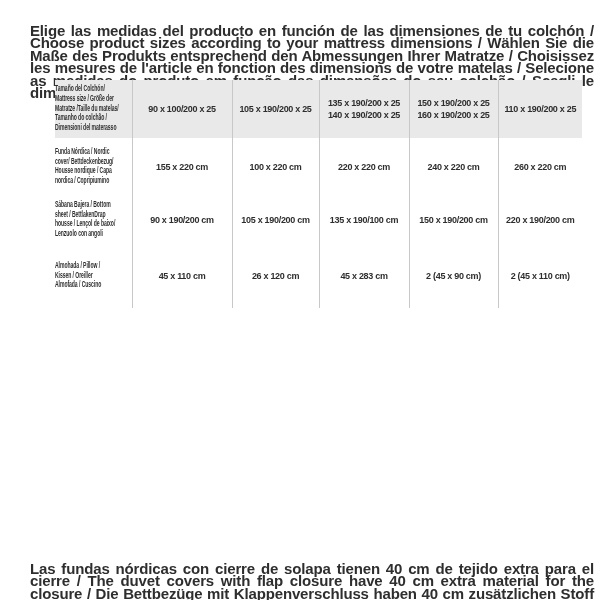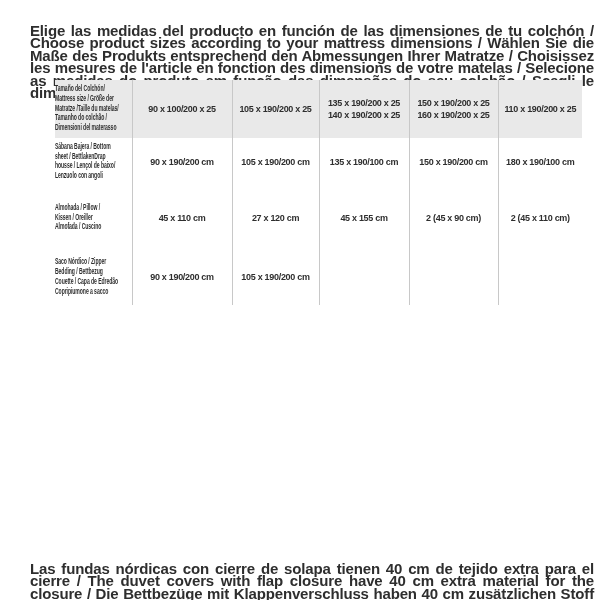--- a/index.html
+++ b/index.html
@@ -89,50 +89,50 @@
 Tamanho do colchão /
 Dimensioni del materasso</span></td>
         <td class="value-cell">90 x 100/200 x 25</td>
         <td class="value-cell">105 x 190/200 x 25</td>
         <td class="value-cell">135 x 190/200 x 25
 140 x 190/200 x 25</td>
         <td class="value-cell">150 x 190/200 x 25
 160 x 190/200 x 25</td>
         <td class="value-cell">110 x 190/200 x 25</td>
       </tr>
+      <tr class="h58">
+        <td class="label-cell"><span class="label-text">Funda Nórdica /  Nordic
+cover/ Bettdeckenbezug/
+Housse nordique  / Capa
+nordica / Copripiumino</span></td>
+        <td class="value-cell">155 x 220 cm</td>
+        <td class="value-cell">100 x 220 cm</td>
+        <td class="value-cell">220 x 220 cm</td>
+        <td class="value-cell">240 x 220 cm</td>
+        <td class="value-cell">260 x 220 cm</td>
+      </tr>
       <tr class="h62">
         <td class="label-cell"><span class="label-text">Sábana Bajera / Bottom
 sheet / BettlakenDrap
 housse / Lençol de baixo/
 Lenzuolo con angoli</span></td>
         <td class="value-cell">90 x 190/200 cm</td>
         <td class="value-cell">105 x 190/200 cm</td>
         <td class="value-cell">135 x 190/100 cm</td>
         <td class="value-cell">150 x 190/200 cm</td>
-        <td class="value-cell">180 x 190/100 cm</td>
+        <td class="value-cell">220 x 190/200 cm</td>
       </tr>
       <tr class="h56">
         <td class="label-cell"><span class="label-text">Almohada  / Pillow /
 Kissen / Oreiller
 Almofada / Cuscino</span></td>
         <td class="value-cell">45 x 110 cm</td>
-        <td class="value-cell">27 x 120 cm</td>
-        <td class="value-cell">45 x 155 cm</td>
+        <td class="value-cell">26 x 120 cm</td>
+        <td class="value-cell">45 x 283 cm</td>
         <td class="value-cell">2 (45 x 90 cm)</td>
         <td class="value-cell">2 (45 x 110 cm)</td>
-      </tr>
-      <tr class="h55">
-        <td class="label-cell"><span class="label-text">Saco Nórdico / Zipper
-Bedding / Bettbezug
-Couette  / Capa de Edredão
-Copripiumone a sacco</span></td>
-        <td class="value-cell">90 x 190/200 cm</td>
-        <td class="value-cell">105 x 190/200 cm</td>
-        <td class="value-cell"></td>
-        <td class="value-cell"></td>
-        <td class="value-cell"></td>
       </tr>
     </tbody>
   </table>
 
   <p class="footnote">Las fundas nórdicas con cierre de solapa tienen 40 cm de tejido extra para el cierre  / The duvet covers with flap closure have 40 cm extra material for the closure / Die Bettbezüge mit Klappenverschluss haben 40 cm zusätzlichen Stoff für den Verschluss / Les housses de couettes avec fermeture à rabat possèdent 40 cm de tissu supplémentaire pour la fermeture / As capas de edredão com fecho tipo aba têm 40 cm de tecido adicional para o fecho / I copripiumoni con chiusura a patta hanno 40 cm di tessuto extra per la chiusura</p>
 
 </div>
 
 </body></html>

